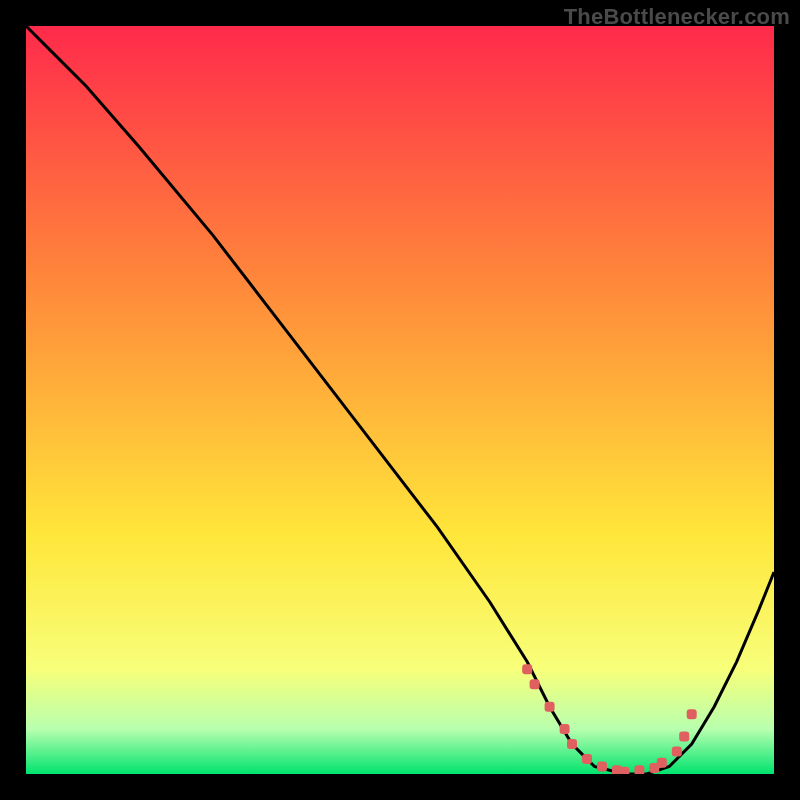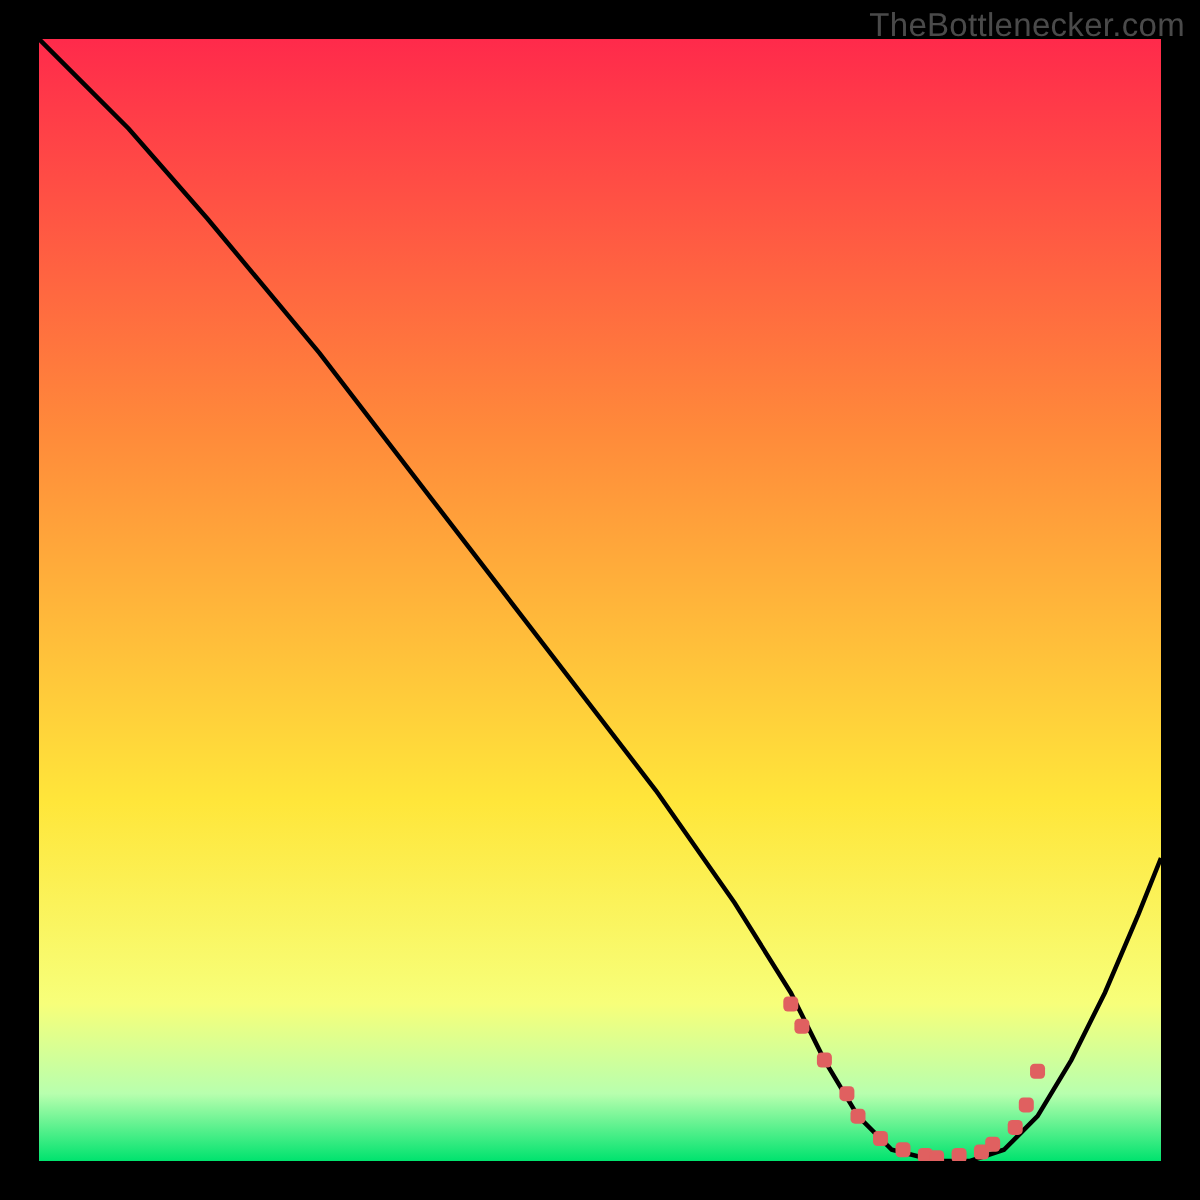--- a/index.html
+++ b/index.html
@@ -17,21 +17,21 @@
     height: 800px;
     background: #000000;
     box-sizing: border-box;
   }
   .watermark {
     position: absolute;
     top: 4px;
     right: 10px;
     color: #4a4a4a;
     font-size: 22px;
-    font-weight: 400;
+    font-weight: 700;
     letter-spacing: 0.2px;
     z-index: 10;
   }
   .plot-wrap {
     position: absolute;
     left: 26px;
     top: 26px;
     width: 748px;
     height: 748px;
     background: #000000;

